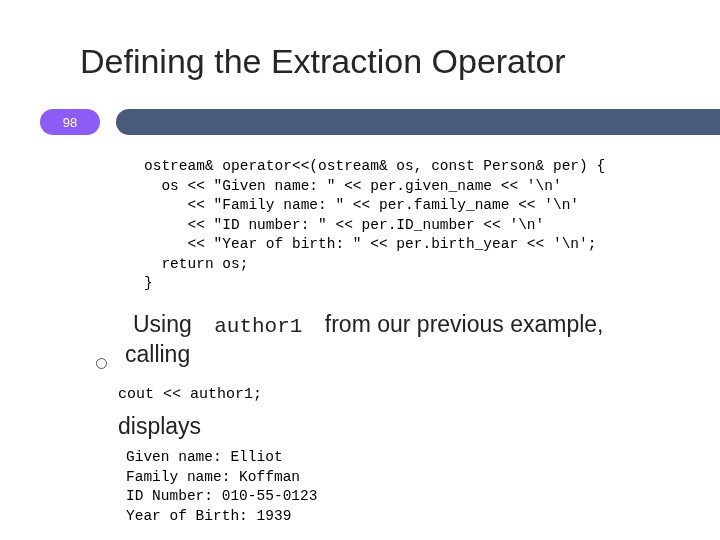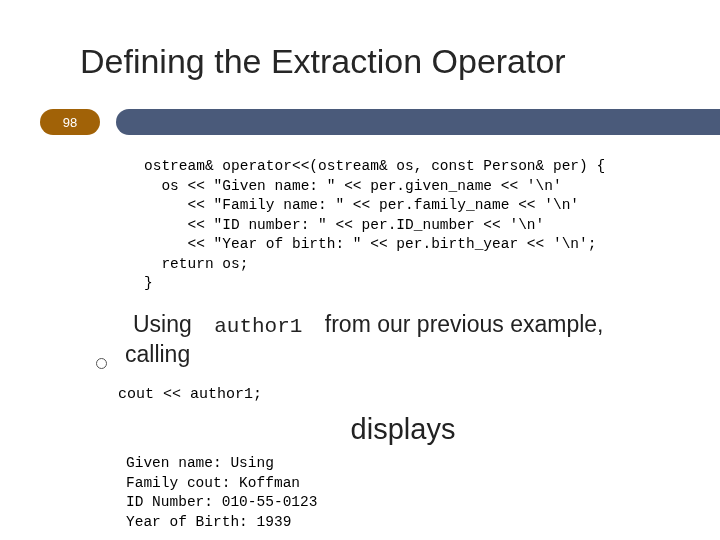--- a/index.html
+++ b/index.html
@@ -22,21 +22,21 @@
     font-weight: 400;
   }
   .bar-row {
     display: flex;
     height: 26px;
     width: 100%;
   }
   .page-badge {
     width: 60px;
     height: 26px;
-    background: #a16207;
+    background: #8b5cf6;
     color: #fff;
     font-size: 13px;
     display: flex;
     align-items: center;
     justify-content: center;
   }
   .bar {
     flex: 1;
     height: 26px;
     background: #4a5a7a;
@@ -76,24 +76,23 @@
     font-size: 21px;
   }
   .code-small {
     font-family: "Courier New", Courier, monospace;
     font-size: 15px;
     line-height: 1.35;
     white-space: pre;
     margin-top: 2px;
   }
   .displays {
-    font-size: 29px;
+    font-size: 23px;
     color: #222;
     margin-top: 6px;
-    text-align: center;
   }
   .output {
     font-family: "Courier New", Courier, monospace;
     font-size: 14.5px;
     line-height: 1.35;
     white-space: pre;
     margin-top: 2px;
   }
 </style>
 </head>
@@ -120,20 +119,20 @@
 
     <div class="bullet-row">
       <div class="bullet-icon"></div>
       <div class="bullet-text"><span>Using </span><span class="mono-inline">author1</span><span> from our previous example, calling</span></div>
     </div>
 
     <div class="code-small">cout &lt;&lt; author1;</div>
 
     <div class="displays">displays</div>
 
-    <div class="output"><span>Given name: Using</span>
-<span>Family cout: Koffman</span>
+    <div class="output"><span>Given name: Elliot</span>
+<span>Family name: Koffman</span>
 <span>ID Number: 010-55-0123</span>
 <span>Year of Birth: 1939</span></div>
 
   </div>
 
 </div>
 
 </body></html>

